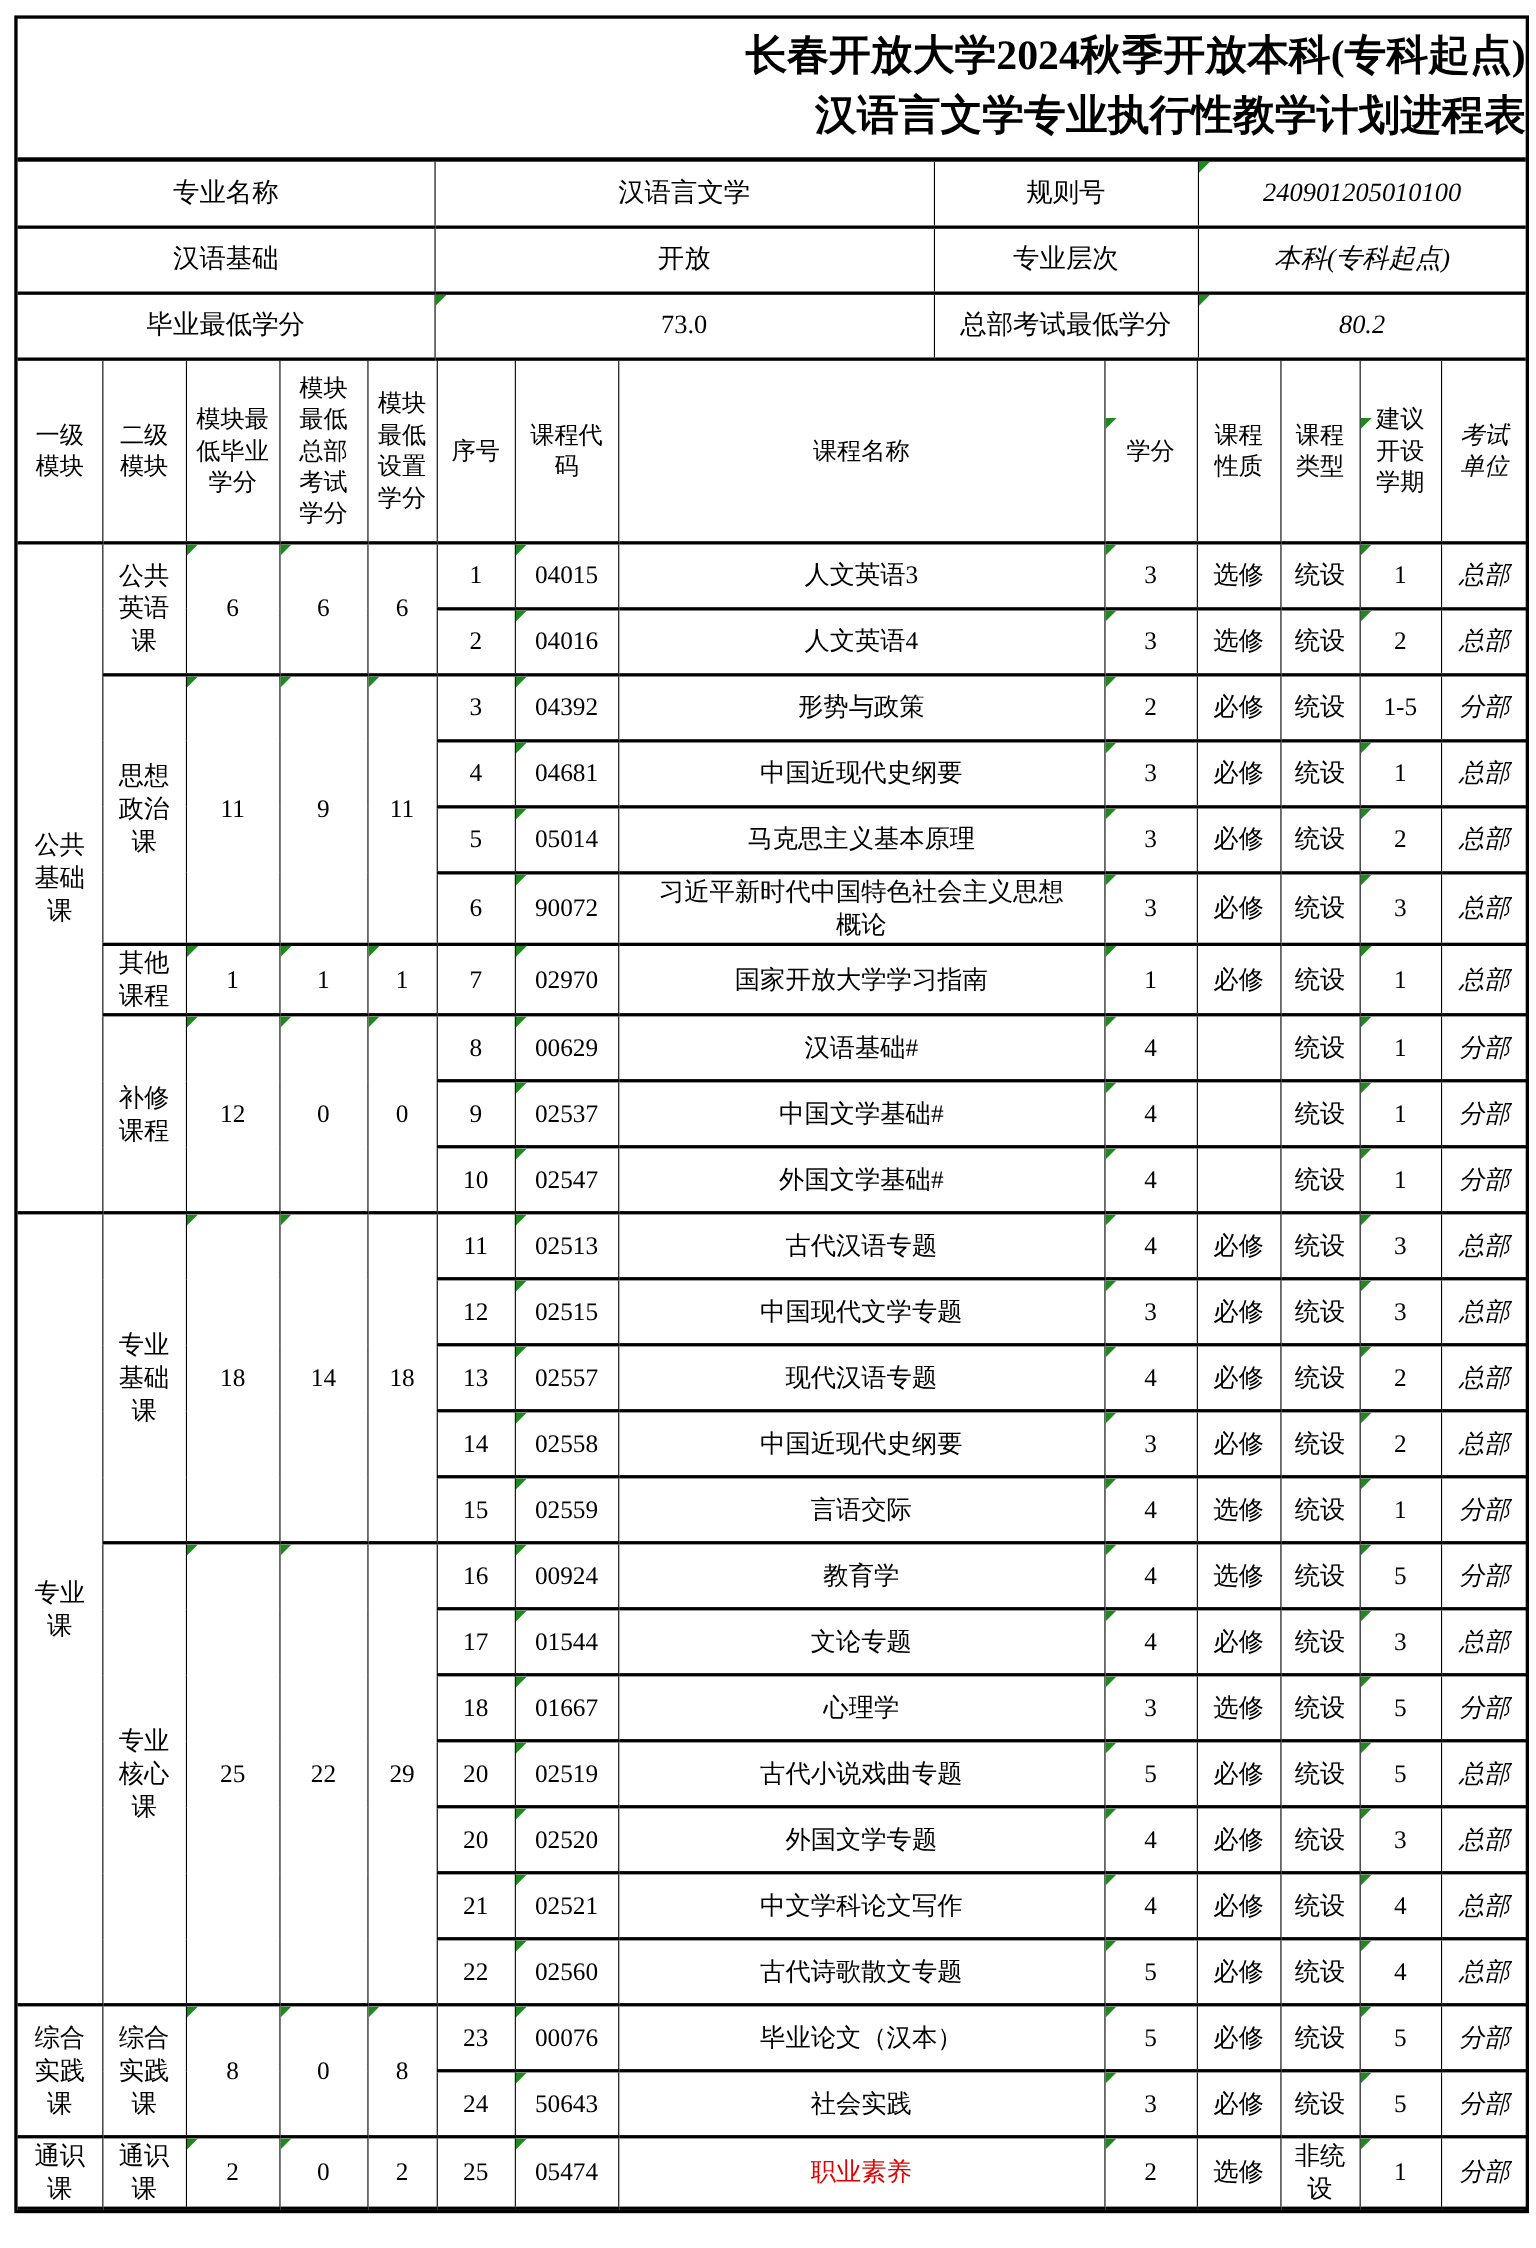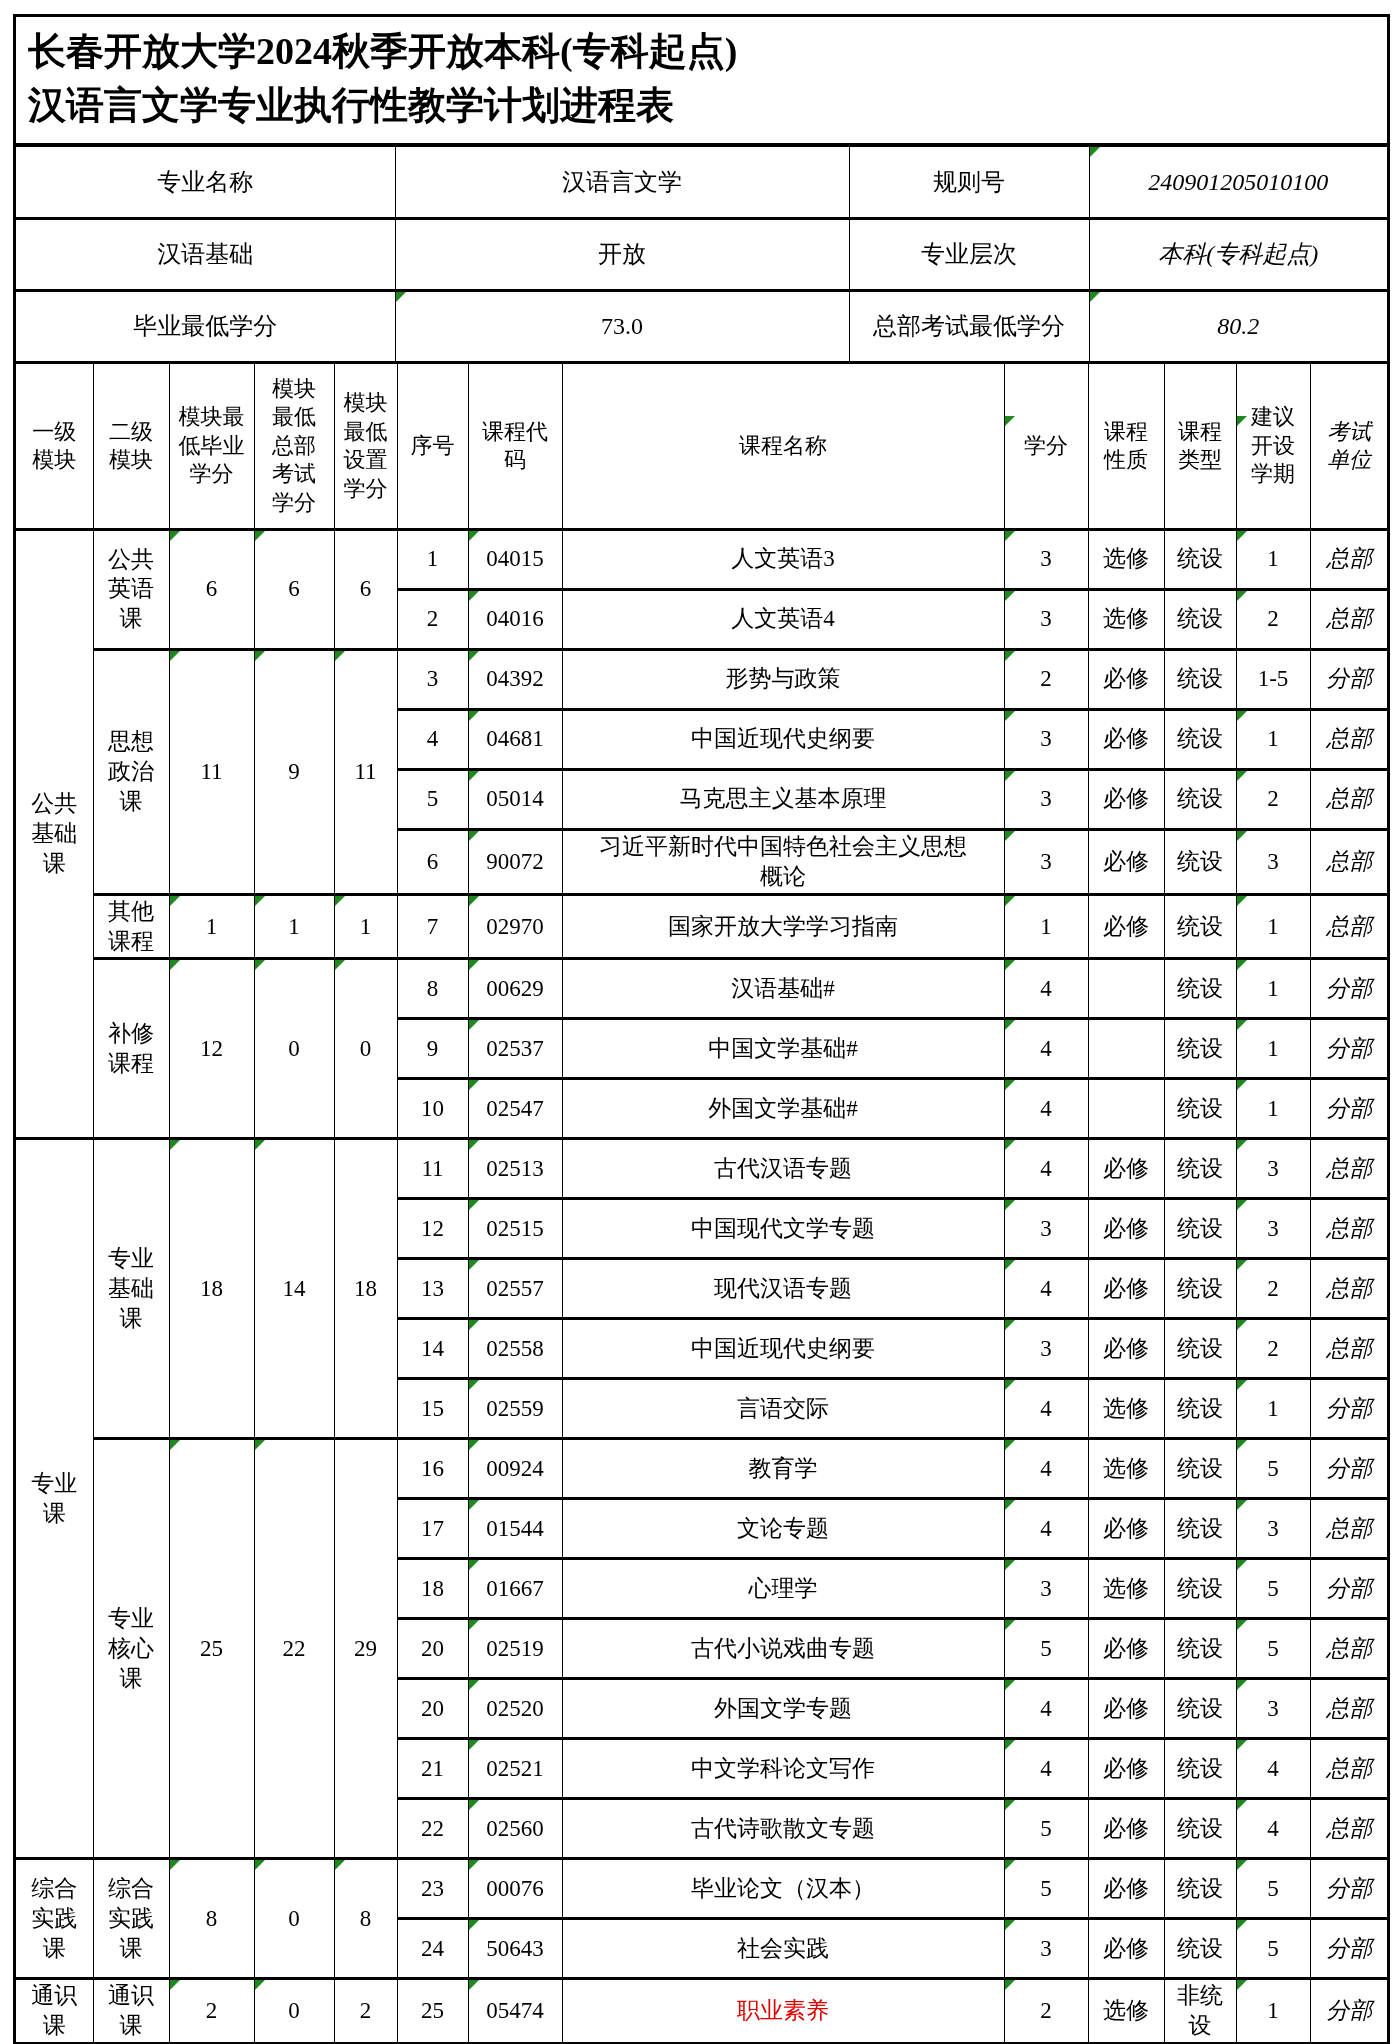--- a/index.html
+++ b/index.html
@@ -8,38 +8,38 @@
     font-family:"Liberation Serif","DejaVu Serif",serif;
     color:#000;
   }
   .sheet{
     position:absolute;left:13px;top:14px;width:1371px;
     border:3px solid var(--bd,#000);
     background:#fff;
   }
   .title{
     border-bottom:4px solid var(--bd,#000);
-    text-align:left;font-weight:bold;font-size:38px;line-height:1.42;
+    text-align:right;font-weight:bold;font-size:38px;line-height:1.42;
     padding:8px 0 10px 12px;
   }
   table{border-collapse:collapse;width:100%;table-layout:fixed;}
   td{
     border-left:1px solid var(--bd,#000);
     border-right:1px solid var(--bd,#000);
     border-top:3px solid var(--bd,#000);
     border-bottom:3px solid var(--bd,#000);
     text-align:center;vertical-align:middle;
     white-space:pre-line;position:relative;
     padding:1px 2px;font-size:23px;line-height:1.3;
     overflow:hidden;
   }
   td:first-child{border-left:none;}
   td:last-child{border-right:none;font-style:italic;}
   .info td{font-size:24px;}
-  .info tr{height:72px;}
+  .info tr{height:60px;}
   .info tr:first-child td{border-top:none;}
   .main thead tr{height:165px;}
   .main thead td{border-top:none;font-size:22px;}
   .main tbody tr{height:60px;}
   .tri{
     position:absolute;top:0;left:0;width:0;height:0;
     border-top:10px solid var(--mk,#1e8a1e);
     border-right:10px solid transparent;
   }
 </style>

